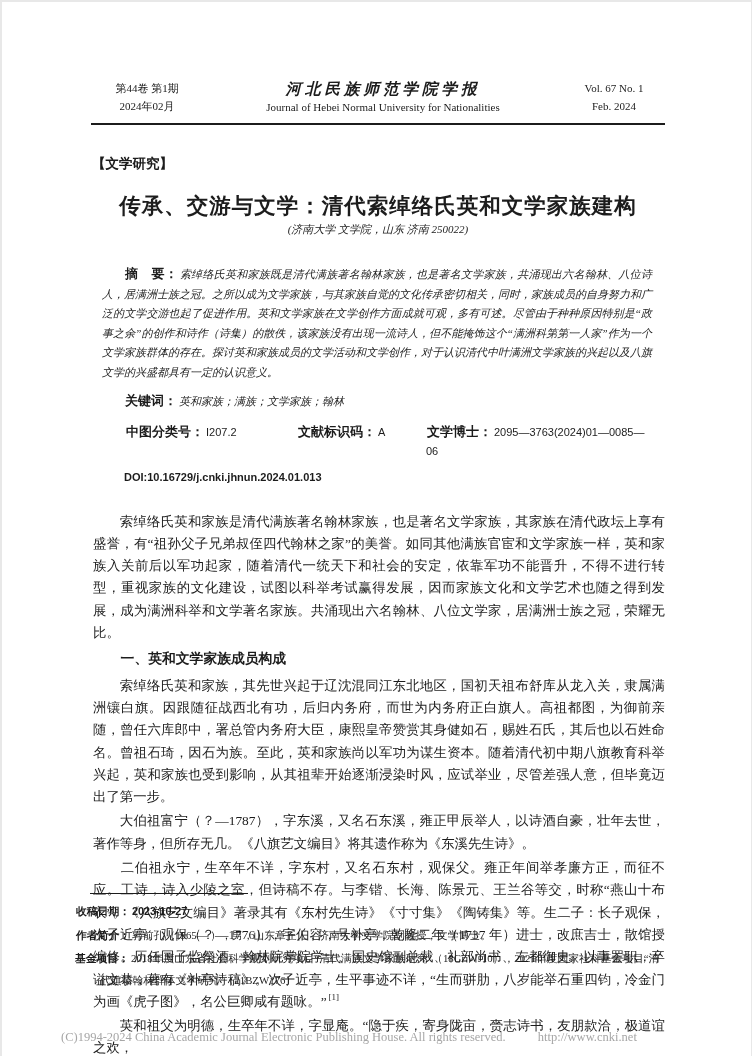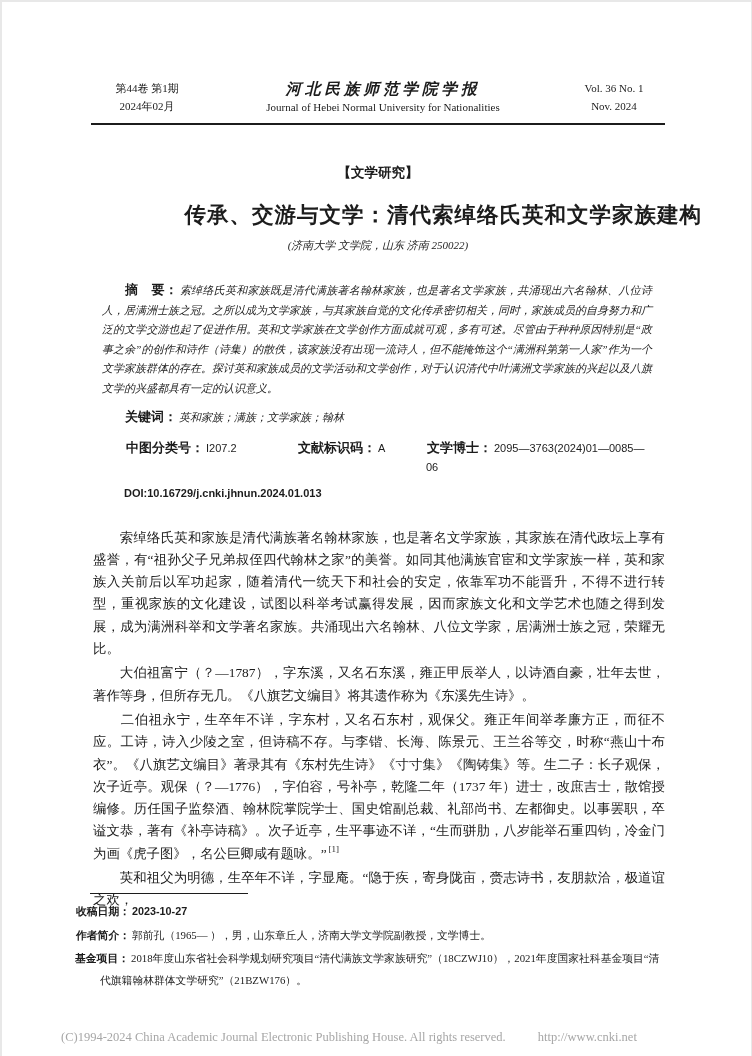--- a/index.html
+++ b/index.html
@@ -12,24 +12,24 @@
   
   .jheader { display:flex; align-items:flex-start; margin:74px 78px 0 78px; }
   .jh-col { font-size:11px; line-height:16px; text-align:center; }
   .jh-left  { width:130px; }
   .jh-right { width:120px; }
   .jh-center { flex:1; }
   .jh-cn { font-size:15.5px; font-weight:600; font-style:italic; letter-spacing:4px; line-height:17px; }
   .jh-en { font-size:11px; line-height:17px; }
   .jh-rule { margin:4px 88px 0 88px; border-top:2.5px solid #1c1c1c; }
   
-  .section-label { margin:36px 88px 0 88px; font-family:"Liberation Sans","DejaVu Sans",sans-serif; font-weight:700; font-size:13.5px;text-align:center; }
-  .title { margin:17px 50px 0 50px; text-align:right; font-family:"Liberation Sans","DejaVu Sans",sans-serif; font-weight:700; font-size:21.5px; letter-spacing:1px; line-height:28px; }
+  .section-label { margin:27px 88px 0 88px; font-family:"Liberation Sans","DejaVu Sans",sans-serif; font-weight:700; font-size:13.5px; }
+  .title { margin:17px 50px 0 50px; text-align:center; font-family:"Liberation Sans","DejaVu Sans",sans-serif; font-weight:700; font-size:21.5px; letter-spacing:1px; line-height:28px; }
   .authors { margin-top:23px; text-align:center; font-style:italic; font-size:15px; letter-spacing:3px; }
-  .affiliation { margin-top:7px; text-align:center; font-style:italic; font-size:11px; color:#222; }
+  .affiliation { margin-top:0; text-align:center; font-style:italic; font-size:11px; color:#222; }
   
   .abstract { margin:25px 100px 0 98px; font-style:italic; font-size:11px; line-height:19.6px; text-align:justify; text-indent:2em; }
   .lbl { font-style:normal; font-family:"Liberation Sans","DejaVu Sans",sans-serif; font-weight:700; font-size:13px; }
   .keywords { margin:6px 100px 0 98px; font-style:italic; font-size:11px; line-height:19px; text-indent:2em; }
   .meta-row { margin:8px 100px 0 98px; display:flex; font-size:11px; line-height:19px; text-indent:2em; font-family:"Liberation Sans","DejaVu Sans",sans-serif;gap:16px; }
   .meta-item1 { width:178px; }
   .meta-item2 { width:113px; text-indent:0; }
   .meta-item3 { flex:1; text-indent:0; }
   .doi { margin:7px 100px 0 98px; font-family:"Liberation Sans","DejaVu Sans",sans-serif; font-weight:600; font-size:11px; text-indent:2em; }
   
@@ -56,22 +56,22 @@
   <div class="jheader">
     <div class="jh-col jh-left">
       <div>第44卷 第1期</div>
       <div>2024年02月</div>
     </div>
     <div class="jh-col jh-center">
       <div class="jh-cn">河北民族师范学院学报</div>
       <div class="jh-en">Journal of Hebei Normal University for Nationalities</div>
     </div>
     <div class="jh-col jh-right">
-      <div>Vol. 36  No. 1</div>
-      <div>Nov. 2024</div>
+      <div>Vol. 67  No. 1</div>
+      <div>Feb. 2024</div>
     </div>
   </div>
   <div class="jh-rule"></div>
 
   <div class="section-label">【文学研究】</div>
 
   <h1 class="title">传承、交游与文学：清代索绰络氏英和文学家族建构</h1>
   <div class="affiliation">(济南大学 文学院，山东 济南 250022)</div>
 
   <div class="abstract"><span class="lbl">摘　要：</span><span>索绰络氏英和家族既是清代满族著名翰林家族，也是著名文学家族，共涌现出六名翰林、八位诗人，居满洲士族之冠。之所以成为文学家族，与其家族自觉的文化传承密切相关，同时，家族成员的自身努力和广泛的文学交游也起了促进作用。英和文学家族在文学创作方面成就可观，多有可述。尽管由于种种原因特别是“政事之余”的创作和诗作（诗集）的散佚，该家族没有出现一流诗人，但不能掩饰这个“满洲科第第一人家”作为一个文学家族群体的存在。探讨英和家族成员的文学活动和文学创作，对于认识清代中叶满洲文学家族的兴起以及八旗文学的兴盛都具有一定的认识意义。</span></div>
@@ -80,20 +80,22 @@
 
   <div class="meta-row">
     <span class="meta-item1"><span class="lbl">中图分类号：</span><span>I207.2</span></span>
     <span class="meta-item2"><span class="lbl">文献标识码：</span><span>A</span></span>
     <span class="meta-item3"><span class="lbl">文学博士：</span><span>2095—3763(2024)01—0085—06</span></span>
   </div>
   <div class="doi">DOI:10.16729/j.cnki.jhnun.2024.01.013</div>
 
   <main class="body-text">
     <p>索绰络氏英和家族是清代满族著名翰林家族，也是著名文学家族，其家族在清代政坛上享有盛誉，有“祖孙父子兄弟叔侄四代翰林之家”的美誉。如同其他满族官宦和文学家族一样，英和家族入关前后以军功起家，随着清代一统天下和社会的安定，依靠军功不能晋升，不得不进行转型，重视家族的文化建设，试图以科举考试赢得发展，因而家族文化和文学艺术也随之得到发展，成为满洲科举和文学著名家族。共涌现出六名翰林、八位文学家，居满洲士族之冠，荣耀无比。</p>
+    <h2>一、英和文学家族成员构成</h2>
+    <p>索绰络氏英和家族，其先世兴起于辽沈混同江东北地区，国初天祖布舒库从龙入关，隶属满洲镶白旗。因跟随征战西北有功，后归内务府，而世为内务府正白旗人。高祖都图，为御前亲随，曾任六库郎中，署总管内务府大臣，康熙皇帝赞赏其身健如石，赐姓石氏，其后也以石姓命名。曾祖石琦，因石为族。至此，英和家族尚以军功为谋生资本。随着清代初中期八旗教育科举兴起，英和家族也受到影响，从其祖辈开始逐渐浸染时风，应试举业，尽管差强人意，但毕竟迈出了第一步。</p>
     <p>大伯祖富宁（？—1787），字东溪，又名石东溪，雍正甲辰举人，以诗酒自豪，壮年去世，著作等身，但所存无几。《八旗艺文编目》将其遗作称为《东溪先生诗》。</p>
     <p><span>二伯祖永宁，生卒年不详，字东村，又名石东村，观保父。雍正年间举孝廉方正，而征不应。工诗，诗入少陵之室，但诗稿不存。与李锴、长海、陈景元、王兰谷等交，时称“燕山十布衣”。《八旗艺文编目》著录其有《东村先生诗》《寸寸集》《陶铸集》等。生二子：长子观保，次子近亭。观保（？—1776），字伯容，号补亭，乾隆二年（1737 年）进士，改庶吉士，散馆授编修。历任国子监祭酒、翰林院掌院学士、国史馆副总裁、礼部尚书、左都御史。以事罢职，卒谥文恭，著有《补亭诗稿》。次子近亭，生平事迹不详，“生而骈肋，八岁能举石重四钧，冷金门为画《虎子图》，名公巨卿咸有题咏。”</span><sup class="ref-sup">[1]</sup></p>
     <p>英和祖父为明德，生卒年不详，字显庵。“隐于疾，寄身陇亩，赍志诗书，友朋款洽，极道谊之欢，</p>
   </main>
 
   <div class="fn-rule"></div>
   <div class="footnotes">
     <div><span class="fn-lbl">收稿日期：</span><span class="fn-plain">2023-10-27</span></div>
     <div><span class="fn-lbl">作者简介：</span><span class="fn-kai">郭前孔（1965— ），男，山东章丘人，济南大学文学院副教授，文学博士。</span></div>
     <div class="fn-hang"><span class="fn-lbl">基金项目：</span><span class="fn-kai">2018年度山东省社会科学规划研究项目“清代满族文学家族研究”（18CZWJ10），2021年度国家社科基金项目“清代旗籍翰林群体文学研究”（21BZW176）。</span></div>

